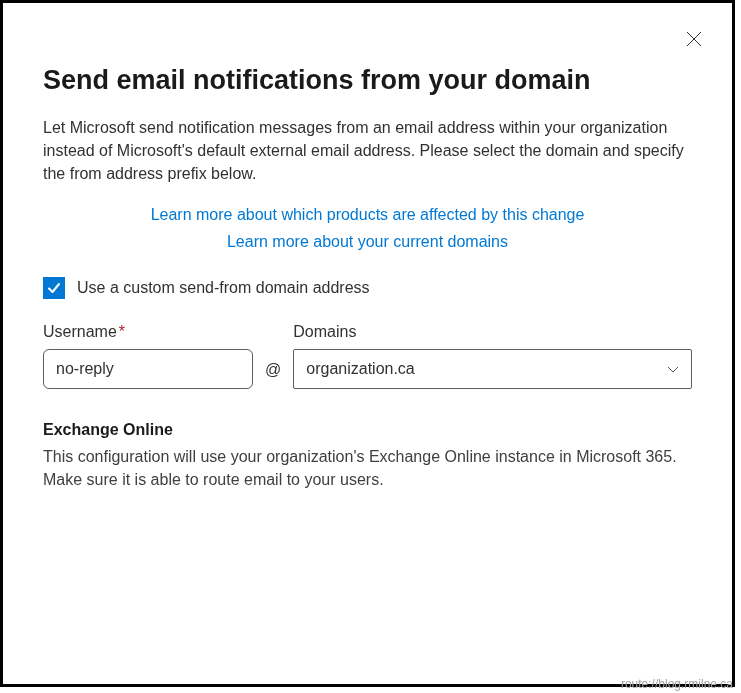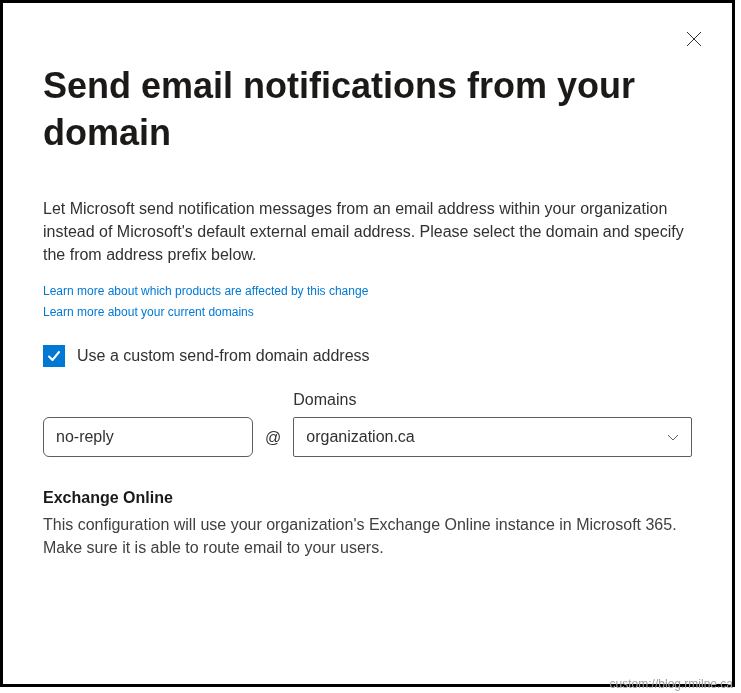--- a/index.html
+++ b/index.html
@@ -32,41 +32,42 @@
       display: flex;
       align-items: center;
       justify-content: center;
       color: #323130;
     }
     .close-btn svg {
       width: 16px;
       height: 16px;
     }
     h1.title {
-      font-size: 36px;
+      font-size: 27px;
       font-weight: 700;
       color: #1b1a19;
       margin-top: 36px;
-      margin-bottom: 40px;
+      margin-bottom: 18px;
       line-height: 1.3;
     }
     .description {
       font-size: 16px;
       color: #323130;
       line-height: 1.45;
       margin-bottom: 16px;
     }
     .link {
       color: #0078d4;
-      font-size: 12px;
+      font-size: 16px;
       text-decoration: none;
       display: block;
       line-height: 1.6;
       cursor: pointer;
       margin-bottom: 2px;
+      text-align: center;
     }
     .checkbox-row {
       display: flex;
       align-items: center;
       margin-top: 22px;
       margin-bottom: 24px;
     }
     .checkbox {
       width: 22px;
       height: 22px;
@@ -201,20 +202,23 @@
     <div class="checkbox">
       <svg viewBox="0 0 14 14" fill="none" stroke-width="2" stroke-linecap="round" stroke-linejoin="round">
         <polyline points="2,7.5 5.5,11 12,3"></polyline>
       </svg>
     </div>
     <span class="checkbox-label">Use a custom send-from domain address</span>
   </div>
 
   <div class="form-row">
     <div class="field-group-username">
+      <label class="field-label">
+        <span>Username</span><span class="required">*</span>
+      </label>
       <input type="text" class="text-input" value="no-reply" style="">
     </div>
 
     <div class="at-symbol">@</div>
 
     <div class="field-group-domains">
       <label class="field-label">Domains</label>
       <div class="select-wrapper">
         <div class="select-input">
           <span>organization.ca</span>
@@ -226,13 +230,13 @@
         </span>
       </div>
     </div>
   </div>
 
   <div class="section-heading">Exchange Online</div>
   <p class="section-text">This configuration will use your organization's Exchange Online instance in Microsoft 365. Make sure it is able to route email to your users.</p>
 
 </div>
 
-<div class="watermark">custom://blog.rmilne.ca</div>
+<div class="watermark">route://blog.rmilne.ca</div>
 
 </body></html>

